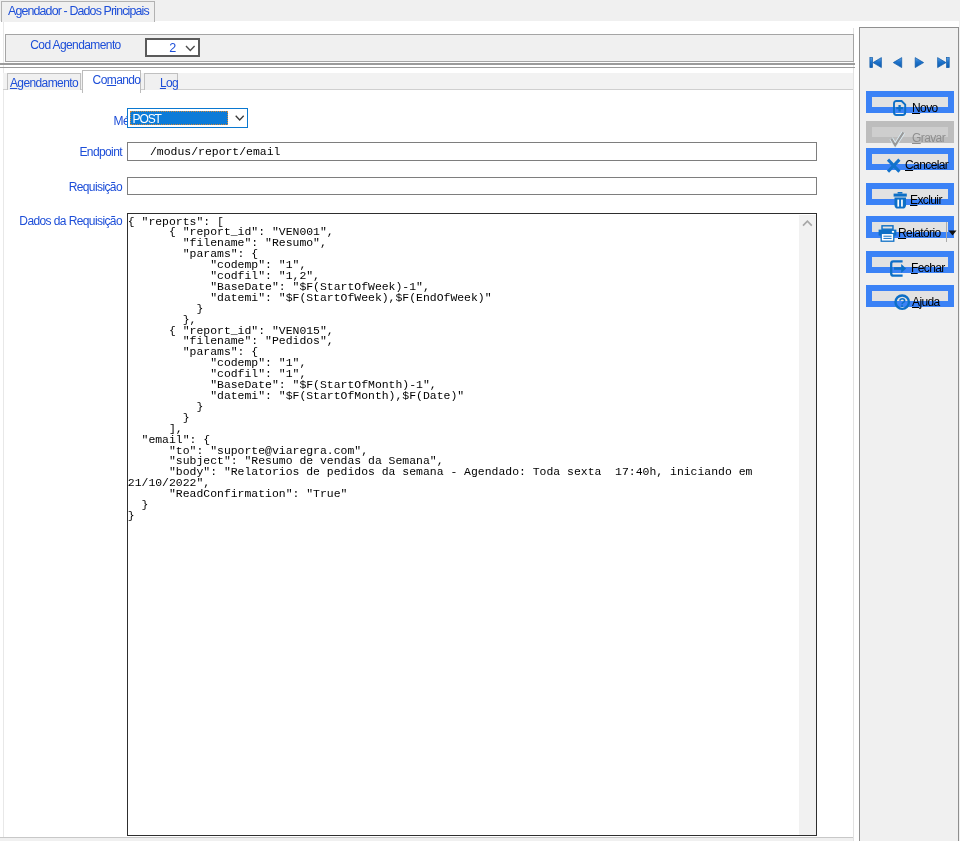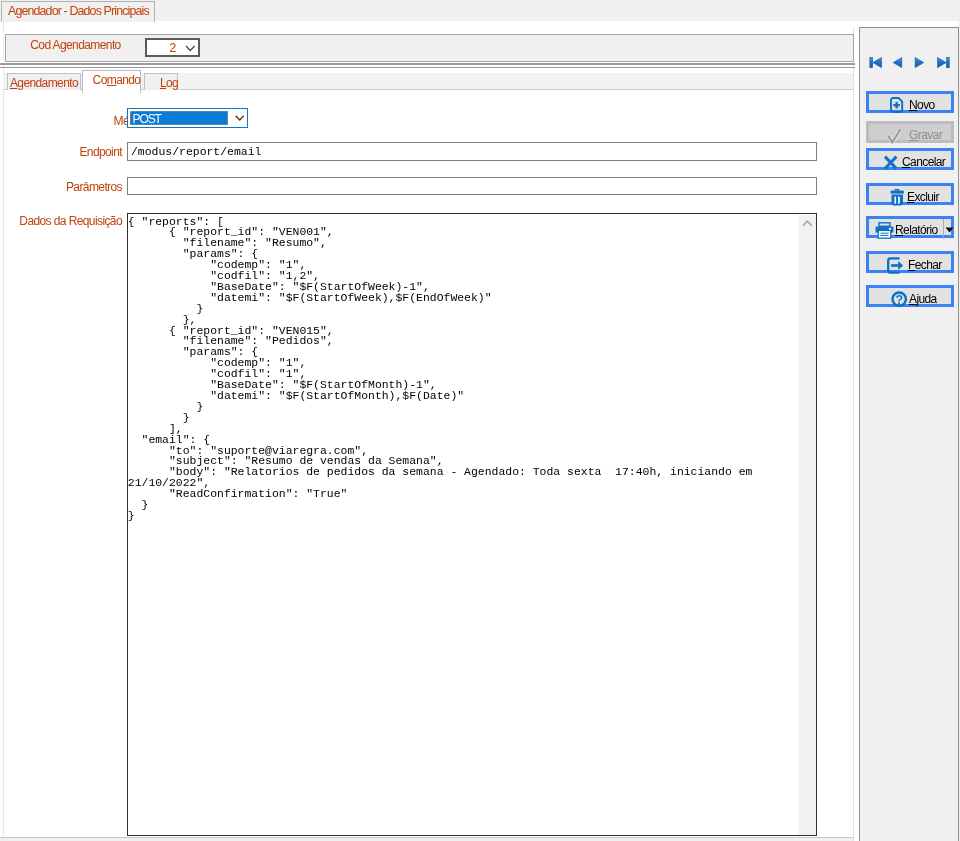--- a/index.html
+++ b/index.html
@@ -1,24 +1,24 @@
 <!DOCTYPE html>
 <html><head>
 <meta charset="utf-8">
 <style>
 html,body{margin:0;padding:0;}
 body{width:960px;height:841px;background:#f0f0f0;font-family:"Liberation Sans",sans-serif;}
 #root{position:relative;width:960px;height:841px;overflow:hidden;}
 .abs{position:absolute;box-sizing:border-box;}
-.lbl{position:absolute;font-size:12px;letter-spacing:-0.6px;color:#c2410c;white-space:nowrap;}
-.btn{position:absolute;left:866px;width:88px;height:22px;background:#e2e2e2;border:3px solid #3b82f6;box-sizing:border-box;}
+.lbl{position:absolute;font-size:12px;letter-spacing:-0.6px;color:#1d4ed8;white-space:nowrap;}
+.btn{position:absolute;left:866px;width:88px;height:22px;background:#e2e2e2;border:6px solid #3b82f6;box-sizing:border-box;}
 .btn span{position:absolute;font-size:12px;letter-spacing:-0.6px;color:#000;top:4px;white-space:nowrap;}
 .btn svg{position:absolute;}
 u{text-decoration-thickness:1px;text-underline-offset:1px;}
-.mono{font-family:"Liberation Mono",monospace;font-size:11.45px;}
+.mono{font-family:"Liberation Mono",monospace;font-size:11.45px;margin-left:19px;}
 </style>
 </head>
 <body>
 <div id="root">
 
   <div class="abs" style="left:0;top:21px;width:959px;height:7px;background:#ffffff;"></div>
 
   <div class="abs" style="left:0;top:21px;width:853px;height:817px;background:#ffffff;border-bottom:1px solid #c8c8c8;"></div>
   <div class="abs" style="left:3px;top:21px;width:1px;height:816px;background:#e8e8e8;"></div>
 
@@ -41,21 +41,21 @@
   <div class="abs" style="left:3px;top:73px;width:850px;height:16.5px;background:#f2f2f2;border-bottom:1px solid #cfcfcf;"></div>
   <div class="abs" style="left:7px;top:73px;width:74px;height:17px;background:#f0f0f0;border:1px solid #c0c0c0;border-bottom:none;"></div>
   <div class="lbl" style="left:7px;top:76px;width:74px;text-align:center;"><u>A</u>gendamento</div>
   <div class="abs" style="left:144px;top:73px;width:34px;height:17px;background:#f0f0f0;border:1px solid #c0c0c0;border-bottom:none;"></div>
   <div class="lbl" style="left:144px;top:76px;width:50px;text-align:center;"><u>L</u>og</div>
   <div class="abs" style="left:82px;top:70px;width:59px;height:23px;background:#ffffff;border:1px solid #bcbcbc;border-bottom:none;"></div>
   <div class="lbl" style="left:87px;top:72.5px;width:59px;text-align:center;">Co<u>m</u>ando</div>
 
   <div class="lbl" style="left:0;top:113.5px;width:122px;text-align:right;margin-left:28px;">Método</div>
   <div class="lbl" style="left:0;top:145px;width:122px;text-align:right;">Endpoint</div>
-  <div class="lbl" style="left:0;top:180px;width:122px;text-align:right;">Parâmetros</div>
+  <div class="lbl" style="left:0;top:180px;width:122px;text-align:right;">Requisição</div>
   <div class="lbl" style="left:0;top:214px;width:122px;text-align:right;">Dados da Requisição</div>
 
   <div class="abs" style="left:127px;top:108px;width:121px;height:20px;background:#fff;border:1px solid #0a78d0;"></div>
   <div class="abs" style="left:130px;top:111px;width:98px;height:14px;background:#0c7bd8;border:1px dotted #d08a3c;"></div>
   <div class="abs" style="left:132.5px;top:111.5px;font-size:12px;letter-spacing:-1.1px;color:#fff;font-family:'Liberation Sans',sans-serif;">POST</div>
   <svg class="abs" style="left:235px;top:115px;" width="10" height="7" viewBox="0 0 10 7">
       <path d="M0.7 0.7 L4.7 5 L8.7 0.7" fill="none" stroke="#3a3a3a" stroke-width="1.3"></path>
     </svg>
 
   <div class="abs" style="left:127px;top:142px;width:690px;height:19px;background:#fff;border:1px solid #7e7e7e;"></div>

